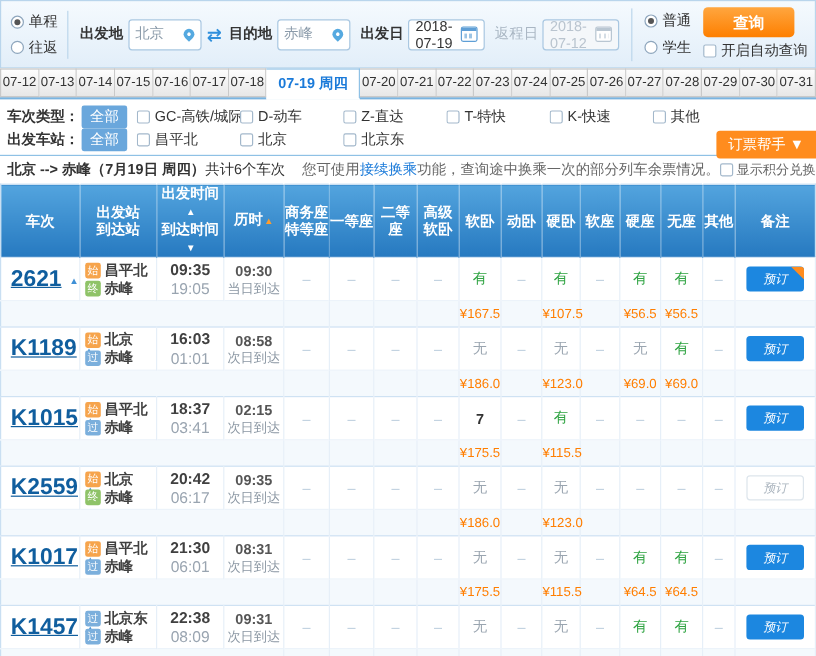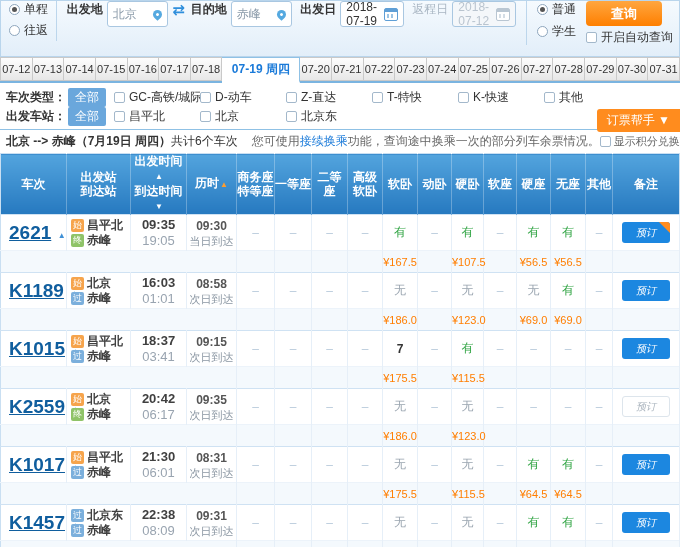--- a/index.html
+++ b/index.html
@@ -2,21 +2,21 @@
 <html><head>
 <meta charset="utf-8">
 <style>
   * { box-sizing: border-box; margin: 0; padding: 0; }
   html,body { width:680px; height:547px; overflow:hidden; background:#fff;
     font-family:"Liberation Sans","DejaVu Sans",sans-serif; font-size:12px; color:#333; }
   .page { width:680px; height:547px; position:relative; }
 
   
   .search-panel { height:57px; background:linear-gradient(#f5fafe,#e2eef9);
-    border:1px solid #b9d5ec; display:flex; padding:0 6px; }
+    border:1px solid #b9d5ec; display:flex; align-items:center; padding:0 6px; }
   .trip-type { display:flex; flex-direction:column; gap:4px; padding:0 6px 0 2px; }
   .radio-row { display:flex; align-items:center; gap:4px; cursor:pointer; white-space:nowrap; }
   .radio { width:11px; height:11px; border:1px solid #8ea6bd; border-radius:50%; background:#fff; position:relative; flex:0 0 auto; }
   .radio[data-checked="true"]::after { content:""; position:absolute; left:2px; top:2px; right:2px; bottom:2px; background:#555; border-radius:50%; }
   .v-sep { width:1px; height:40px; background:#bcd6ec; margin:0 8px 0 2px; }
   .fld-label { font-weight:bold; color:#333; margin:0 4px 0 2px; white-space:nowrap; }
   .fld-label.dim { color:#a9b6c3; font-weight:normal; }
   .input-box { background:#fff; border:1px solid #a9c7e1; border-radius:3px; height:26px;
     display:flex; align-items:center; padding:0 5px; gap:4px; }
   .input-box .input-val { color:#8a9aa9; flex:1 1 auto; }
@@ -526,21 +526,21 @@
             <div class="st-line">
               <span class="badge" data-type="pass">过</span>
               <span class="st-name">赤峰</span>
             </div>
           </td>
           <td>
             <div class="dep">18:37</div>
             <div class="arr-t">03:41</div>
           </td>
           <td>
-            <div class="dur">09:15</div>
+            <div class="dur">02:15</div>
             <div class="day">次日到达</div>
           </td>
           <td class="avail a-dash">–</td>
           <td class="avail a-dash">–</td>
           <td class="avail a-dash">–</td>
           <td class="avail a-dash">–</td>
           <td class="avail a-num">7</td>
           <td class="avail a-dash">–</td>
           <td class="avail a-ok">有</td>
           <td class="avail a-dash">–</td>

